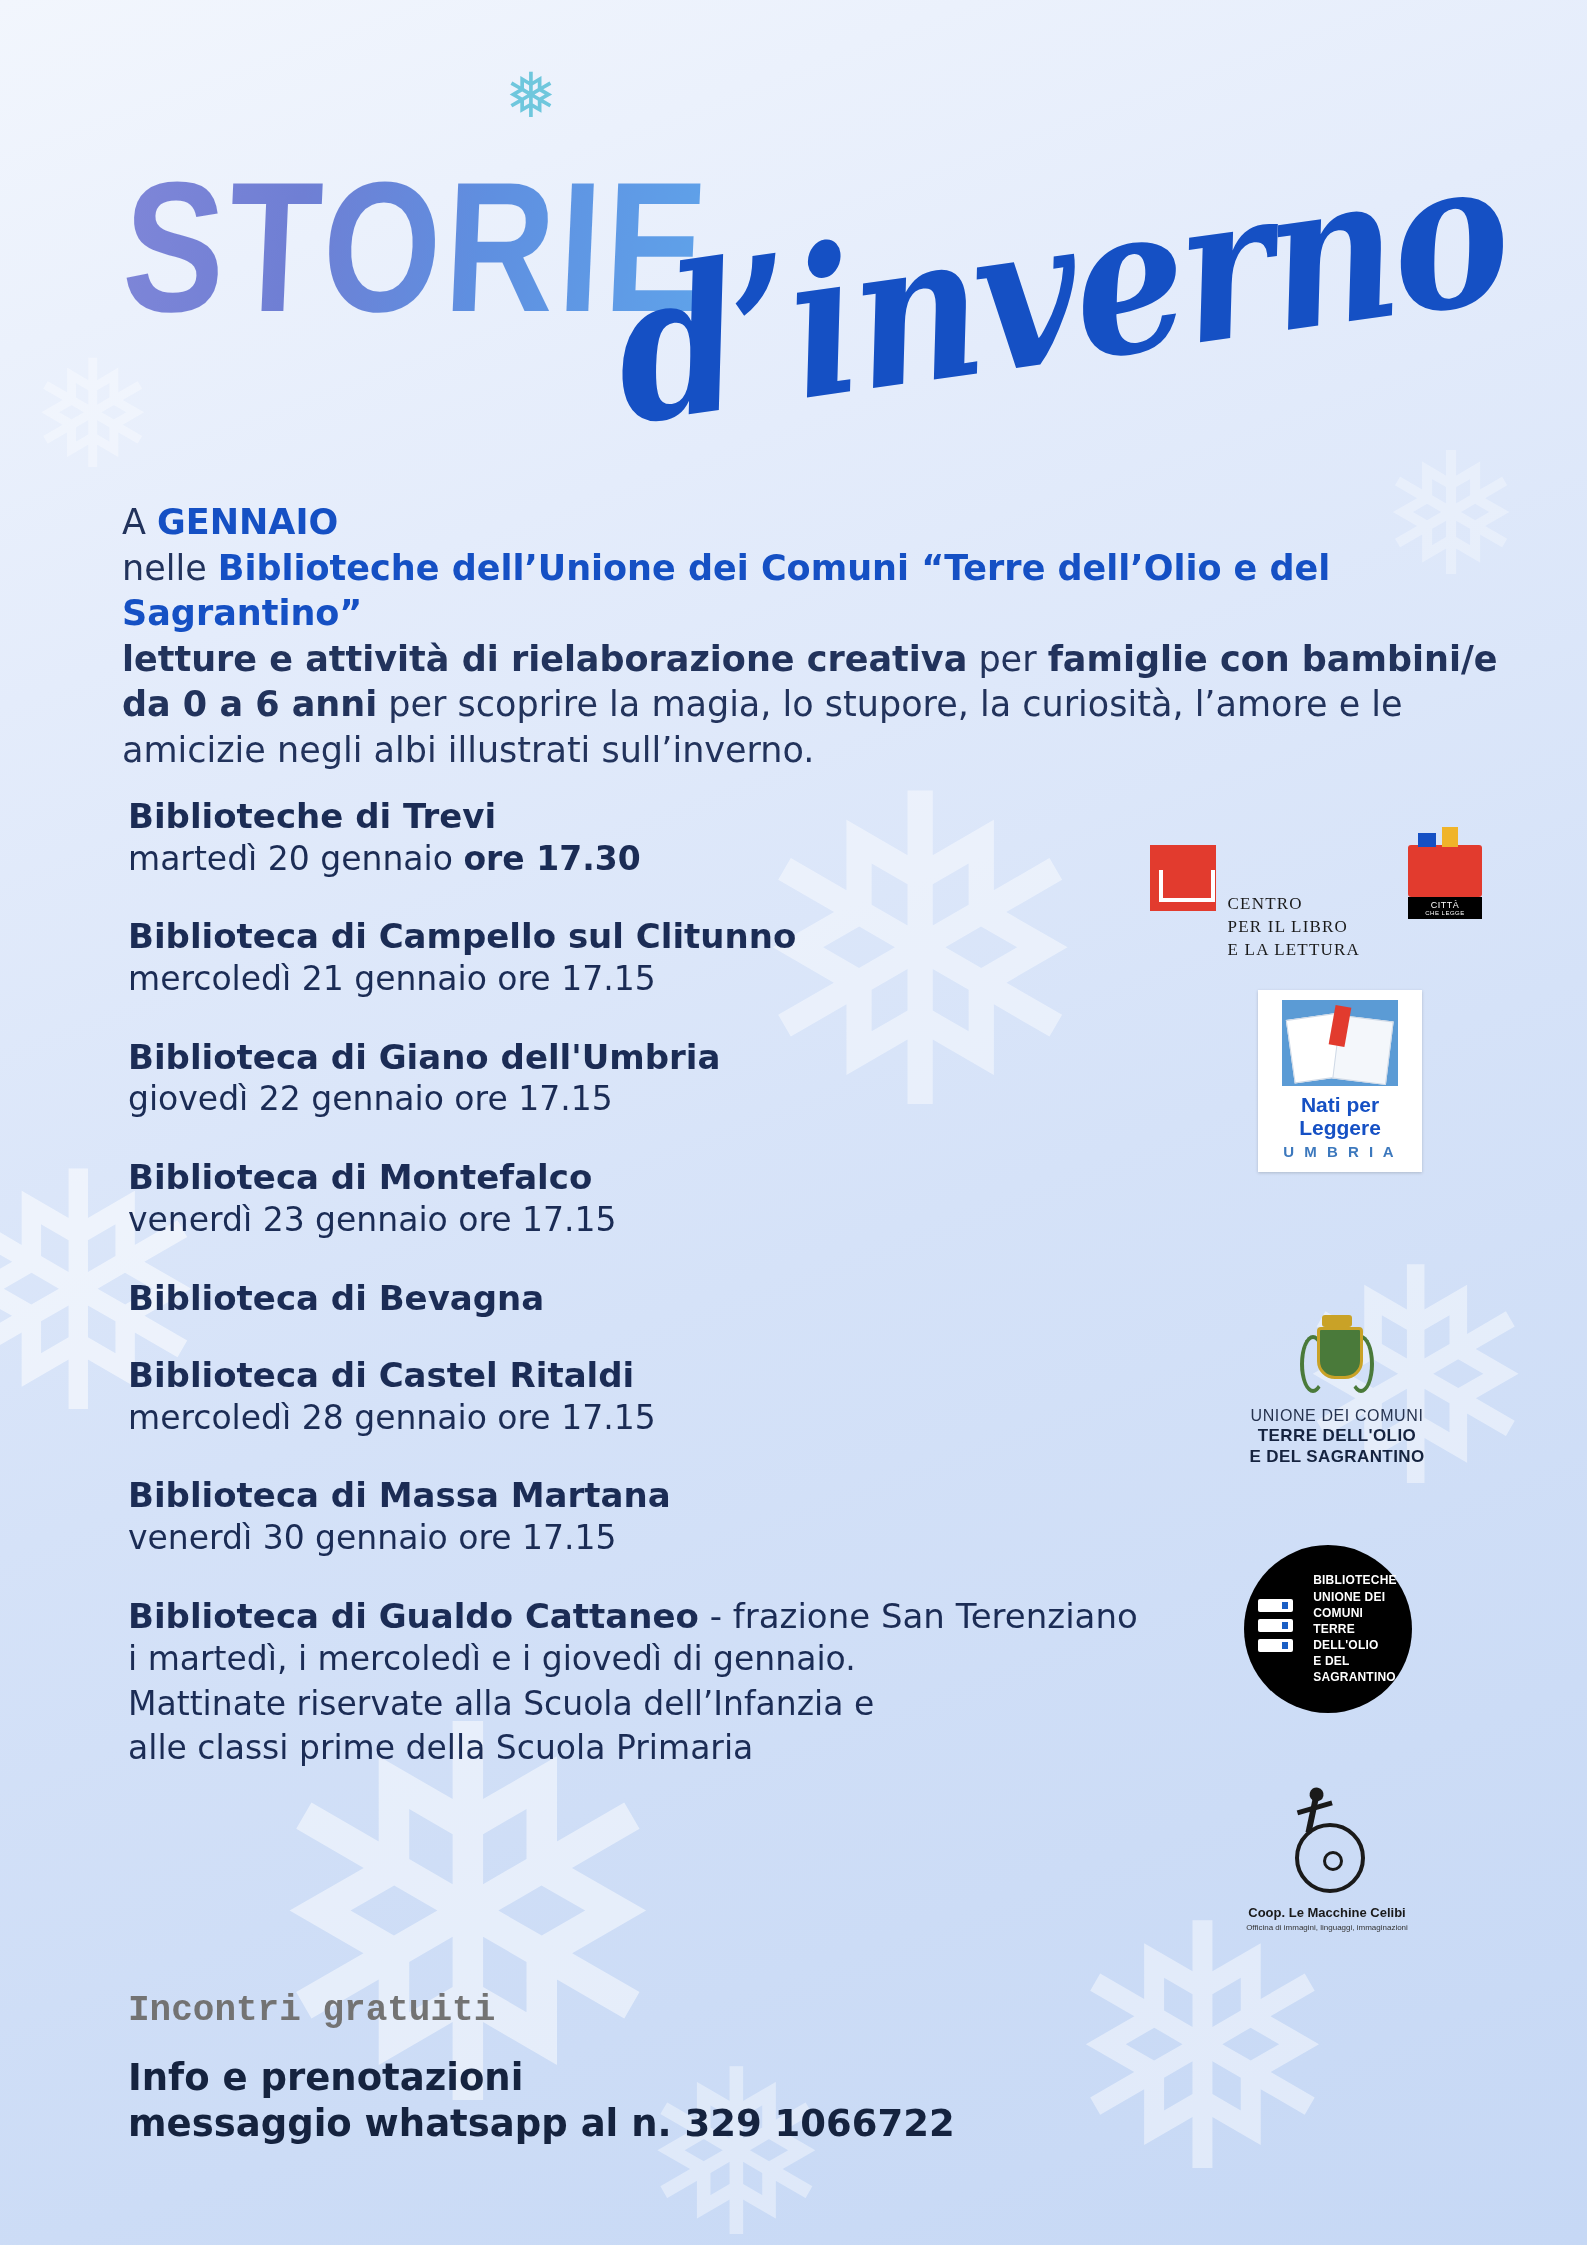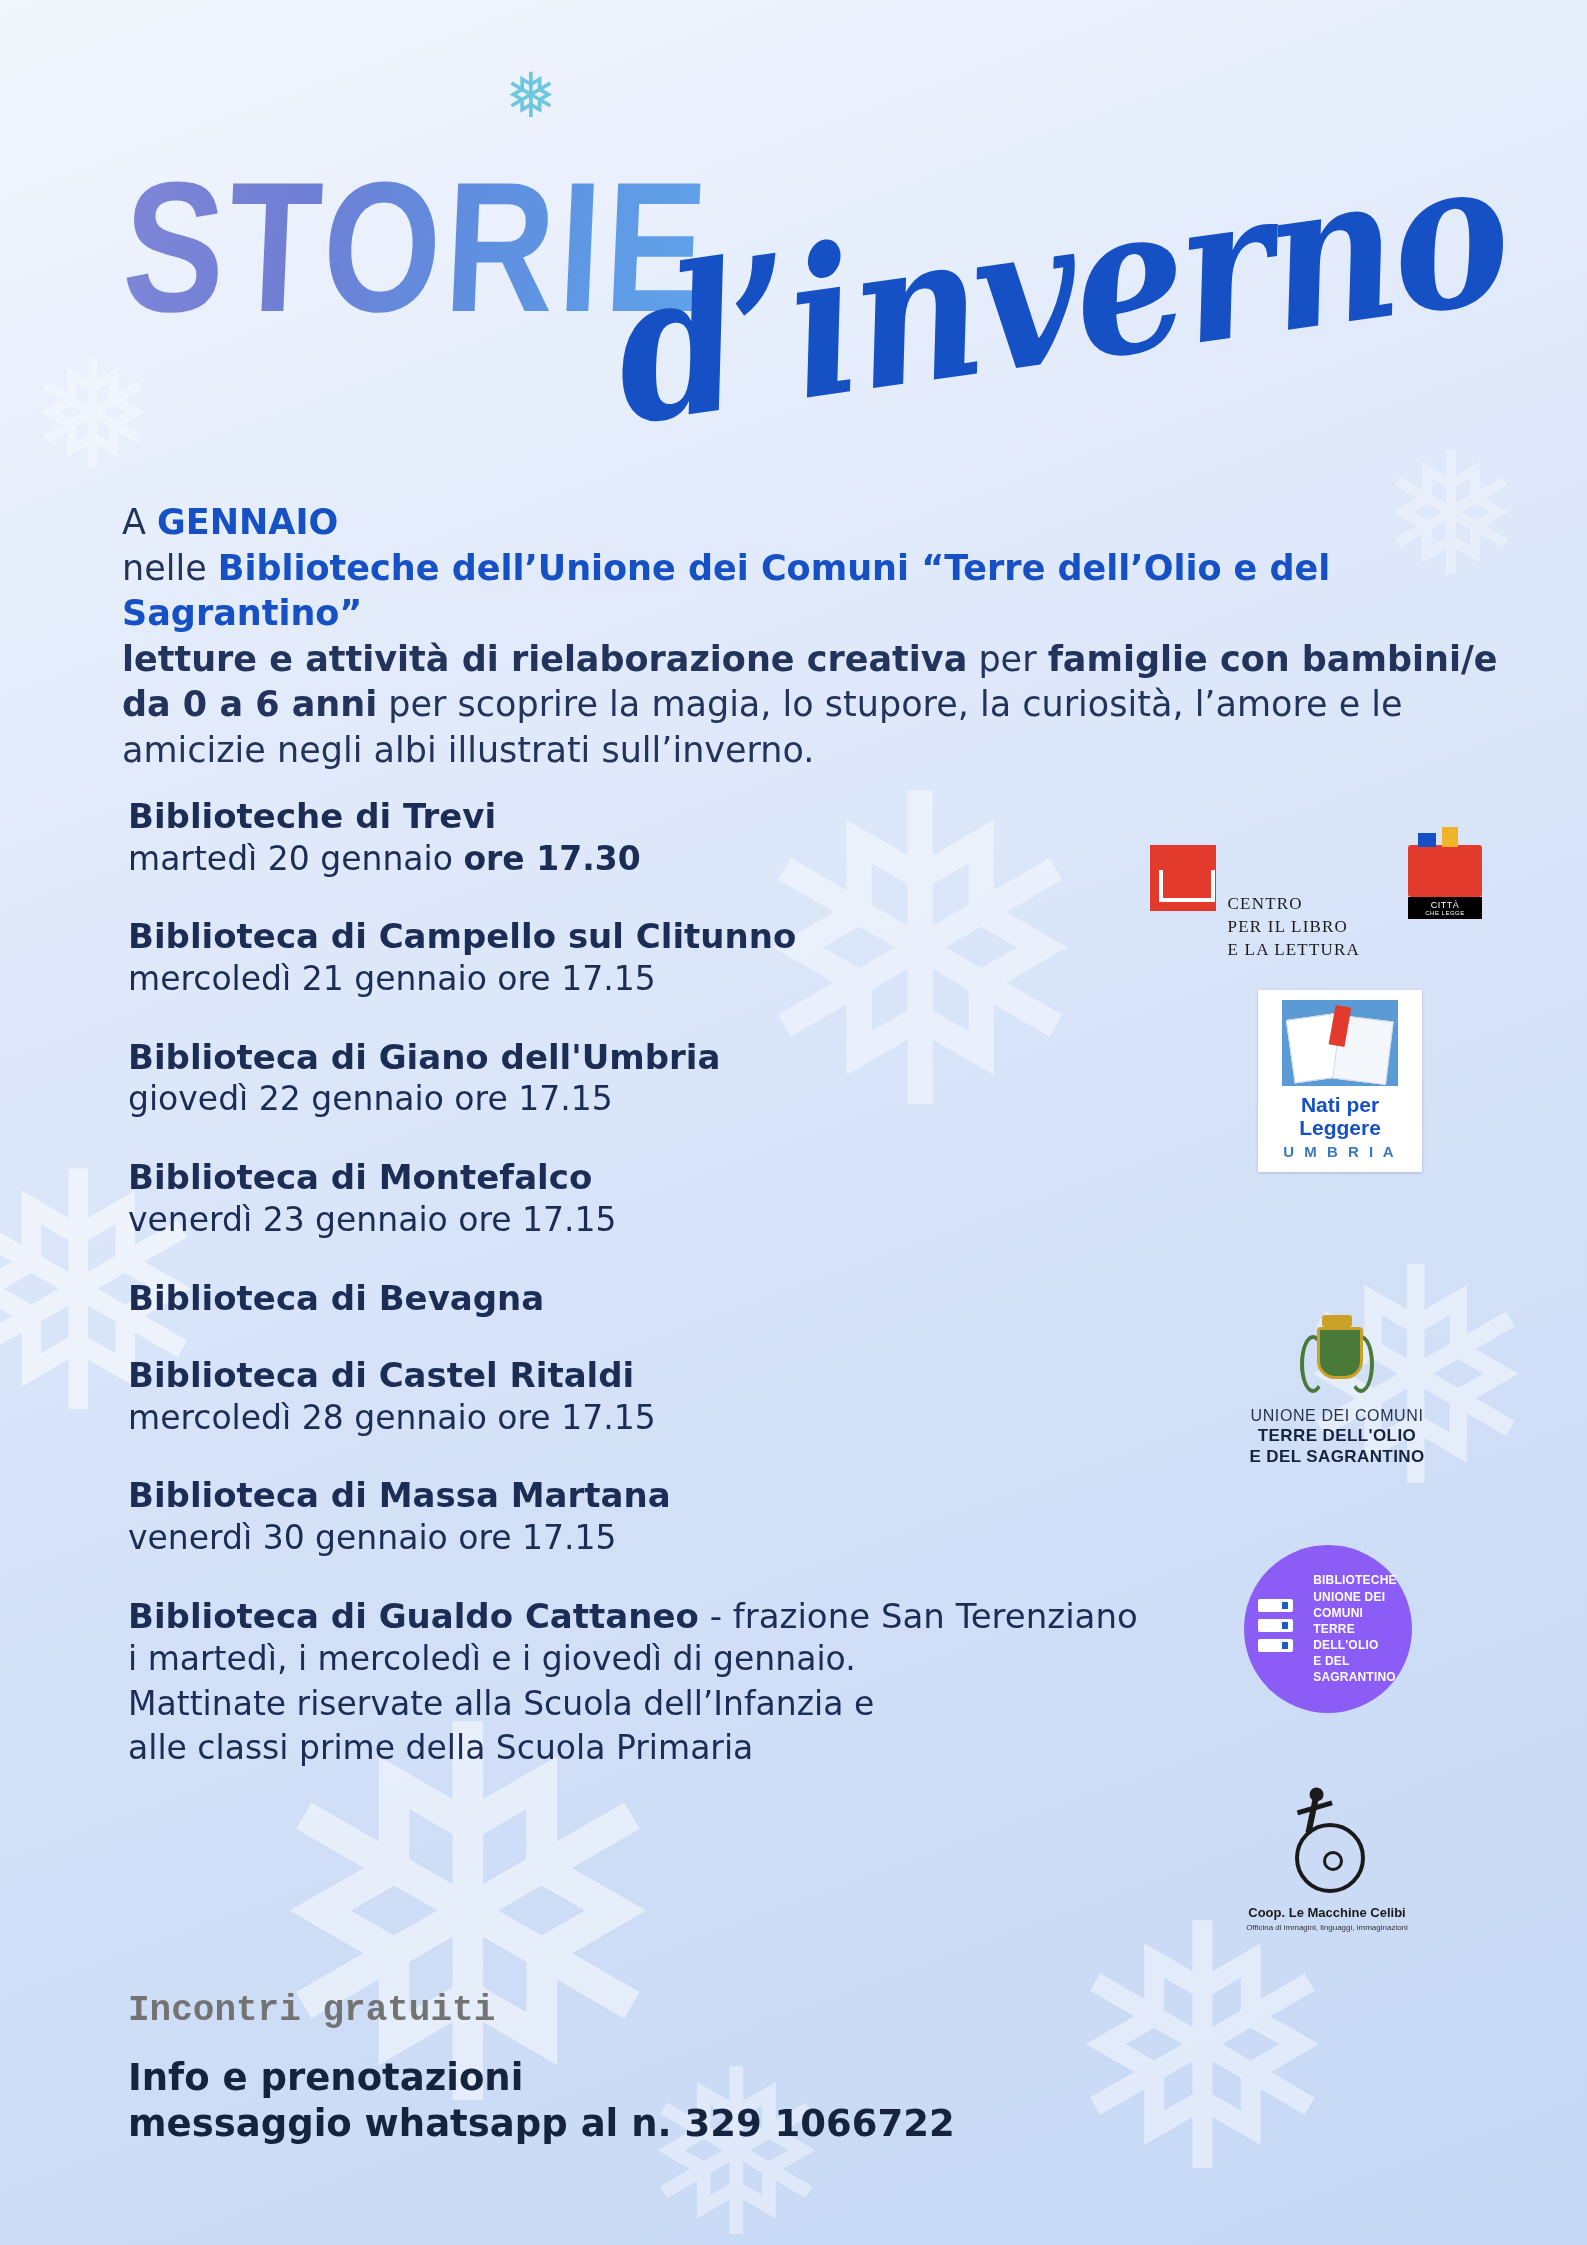--- a/index.html
+++ b/index.html
@@ -361,21 +361,21 @@
     font-family: "Liberation Sans", sans-serif;
   }
 
   .biblio {
     position: absolute;
     top: 700px;
     right: 105px;
     width: 168px;
     height: 168px;
     border-radius: 50%;
-    background: #8b5cf6;
+    background: #000000;
     display: flex;
     align-items: center;
     gap: 20px;
     padding: 0 14px;
     box-sizing: border-box;
   }
   .biblio-books {
     width: 52px;
   }
   .biblio-books div {

